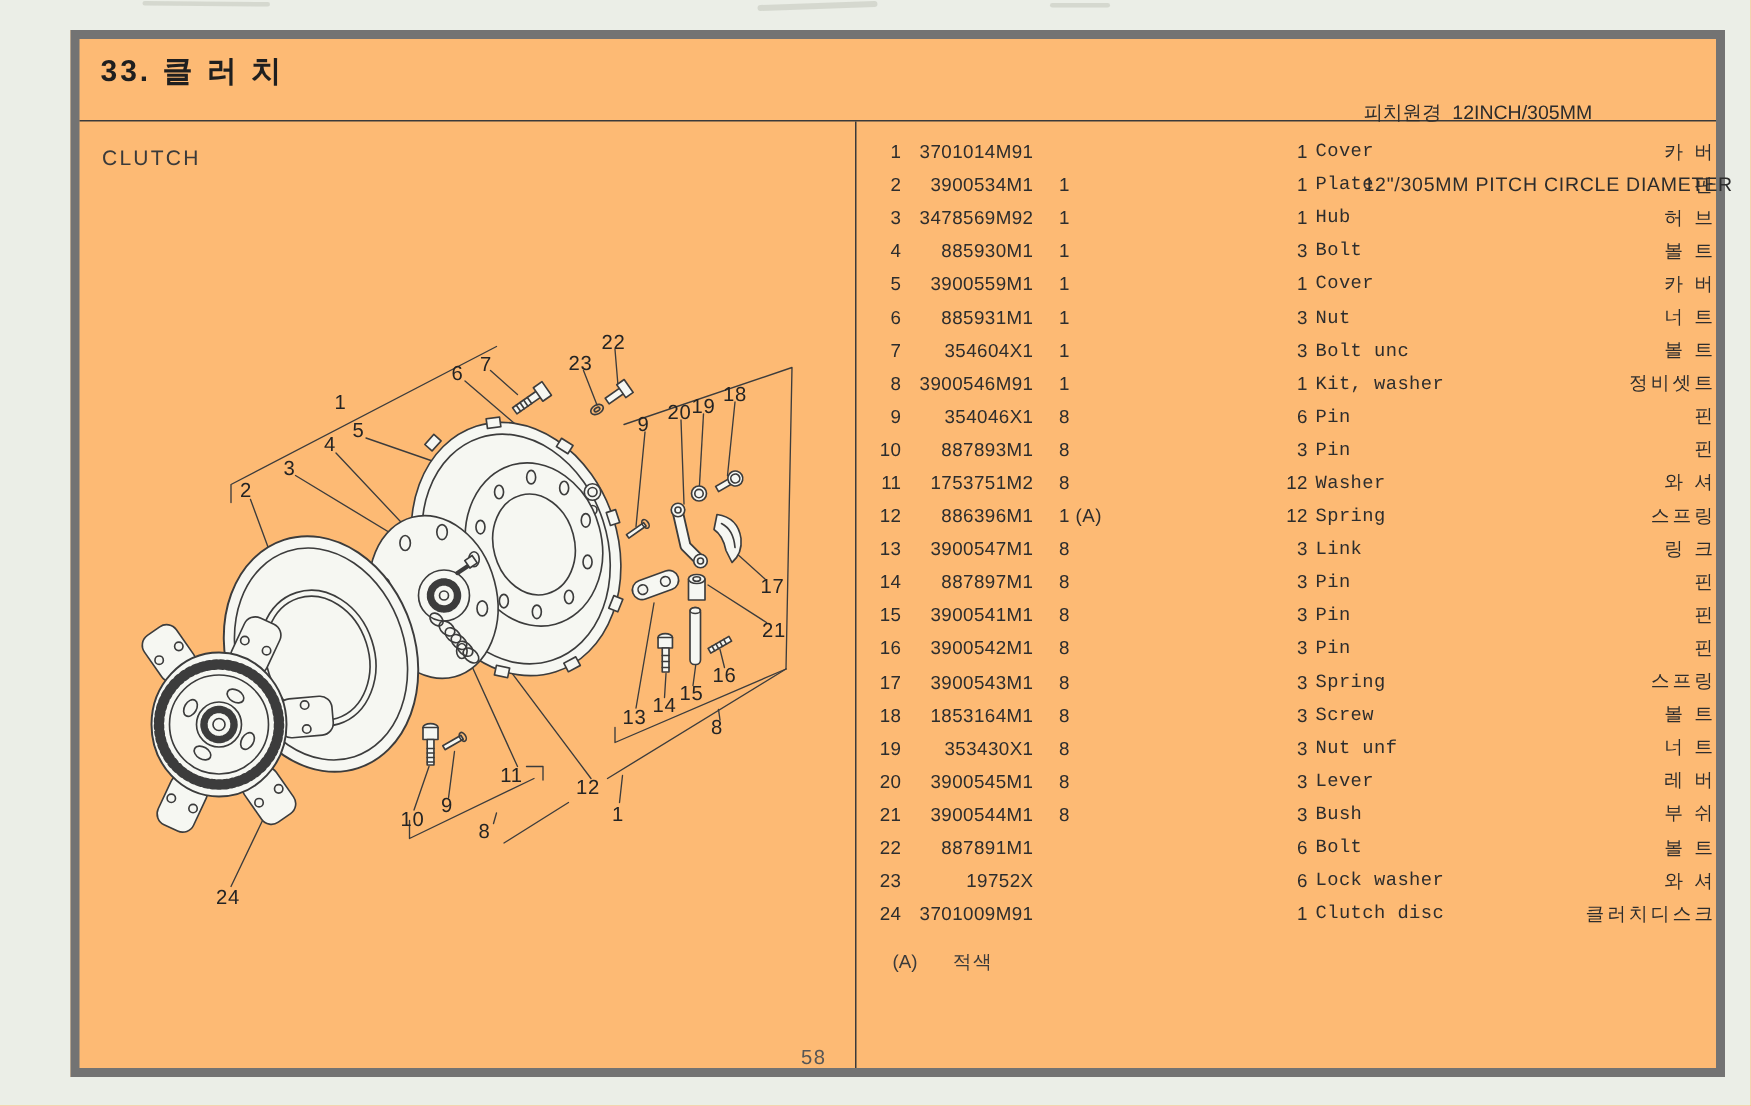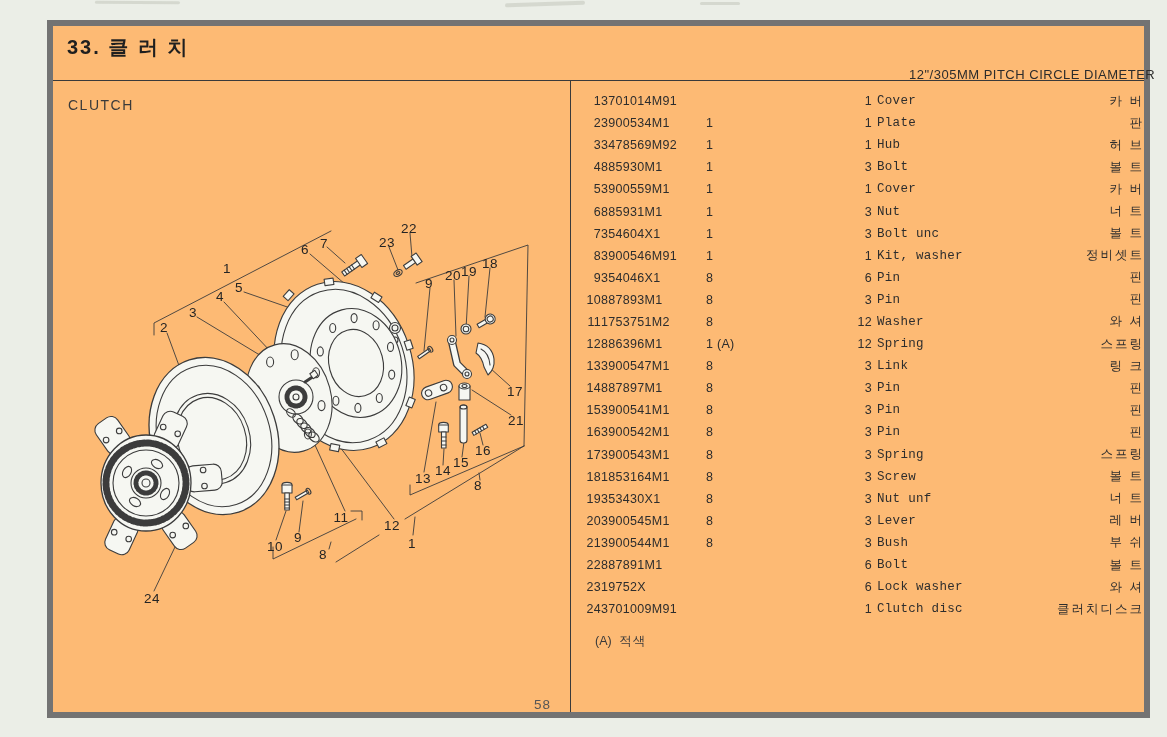--- a/index.html
+++ b/index.html
@@ -44,47 +44,48 @@
     border-left:1.5px solid #3a3a3a;box-sizing:border-box;
     padding-top:9px;
   }
   .prow{
     display:grid;
     grid-template-columns:30px 88px 137px 46px 116px auto;
     height:22.1px;align-items:center;
     font-size:12.5px;letter-spacing:.3px;color:#2d2d2d;
   }
   .c-no{text-align:right;}
-  .c-part{}
+  .c-part{text-align:right;}
   .c-qty{padding-left:17px;}
   .c-qty2{text-align:right;}
   .c-desc{padding-left:5px;font-family:Liberation Mono, monospace;}
   .c-kr{padding-left:3px;letter-spacing:2px;text-align:right;}
   .footnote{
     margin-top:13px;padding-left:24px;font-size:12.5px;color:#3a3a3a;
   }
-  .footnote .fn-txt{margin-left:4px;letter-spacing:1px;}
+  .footnote .fn-txt{margin-left:20px;letter-spacing:1px;}
   .page-number{
     position:absolute;left:442px;top:671px;width:56px;text-align:right;
     font-size:13.5px;color:#565656;letter-spacing:1px;
   }
 </style>
 </head>
 <body>
 
 <div class="scan-mark" style="left:95px;top:1px;width:85px;height:3px;transform:rotate(.5deg);"></div>
 <div class="scan-mark" style="left:505px;top:2px;width:80px;height:4px;transform:rotate(-2deg);"></div>
 <div class="scan-mark" style="left:700px;top:2px;width:40px;height:3px;"></div>
 
 <div class="page-border">
 
   <div class="header">
     <div class="title-kr">33. 클 러 치</div>
     <div class="title-en">CLUTCH</div>
     <div class="pitch">
+      <div class="l1">피치원경  12INCH/305MM</div>
       <div class="l2">12"/305MM PITCH CIRCLE DIAMETER</div>
     </div>
   </div>
 
   <div class="diagram-panel">
     <svg width="517" height="641" viewBox="0 0 517 641" fill="none" stroke="#3c3c3c" stroke-width="1.1" stroke-linecap="round" stroke-linejoin="round">
 
       <g stroke-width="0.9">
         <path d="M101,254 L101,242 L278,150"></path>
         <path d="M363,202 L475,164 L471,365"></path>

